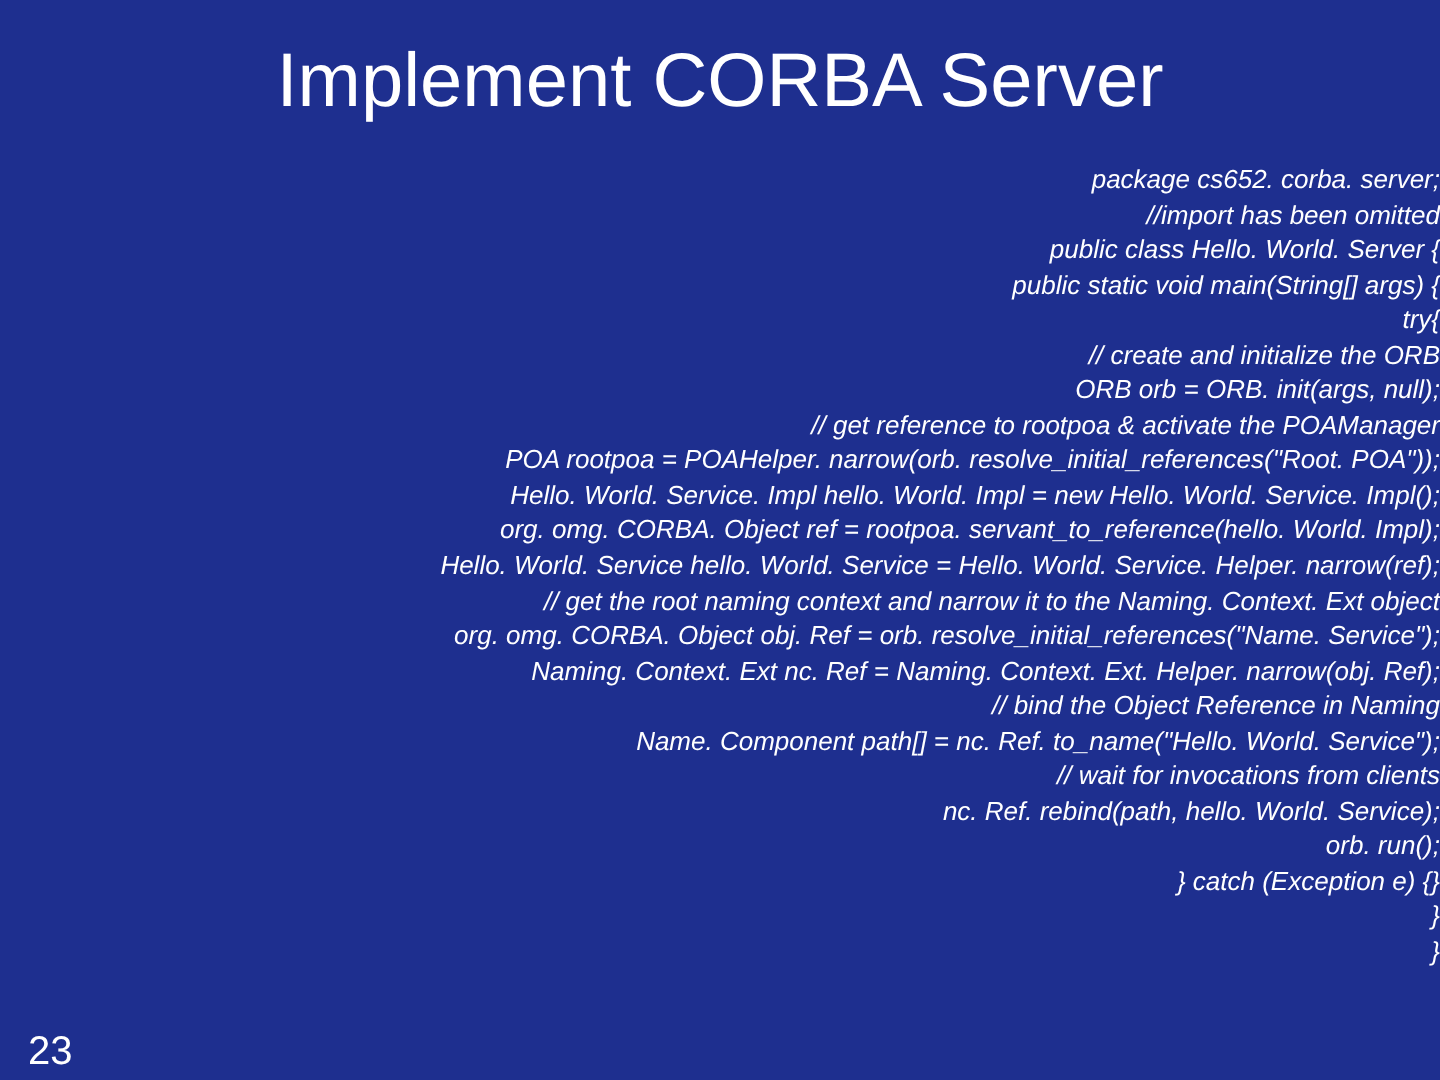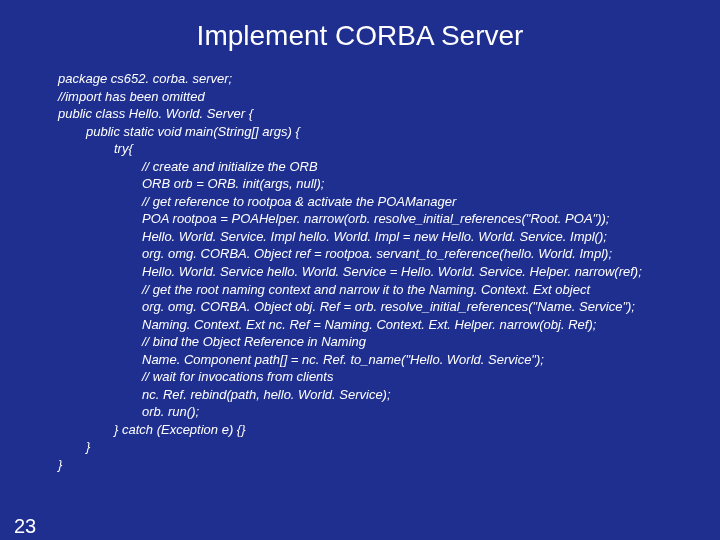--- a/index.html
+++ b/index.html
@@ -1,26 +1,26 @@
 <!DOCTYPE html>
 <html><head>
 <meta charset="utf-8">
 <style>
-  * { margin: 0; padding: 0; box-sizing: border-box; }
+  * { margin: 0; padding: 0; box-sizing: border-box; text-align: right; }
   body {
     width: 720px;
     height: 540px;
     background: #1e2f8f;
     font-family: Arial, Helvetica, sans-serif;
     overflow: hidden;
     position: relative;
   }
   .title {
     color: #ffffff;
-    font-size: 28px;
+    font-size: 38px;
     font-weight: normal;
     padding: 20px 0 18px 0;
     text-align: center;
   }
   .code-block {
     padding: 0 0 0 58px;
     color: #ffffff;
     font-size: 13px;
     line-height: 1.35;
     font-style: italic;

